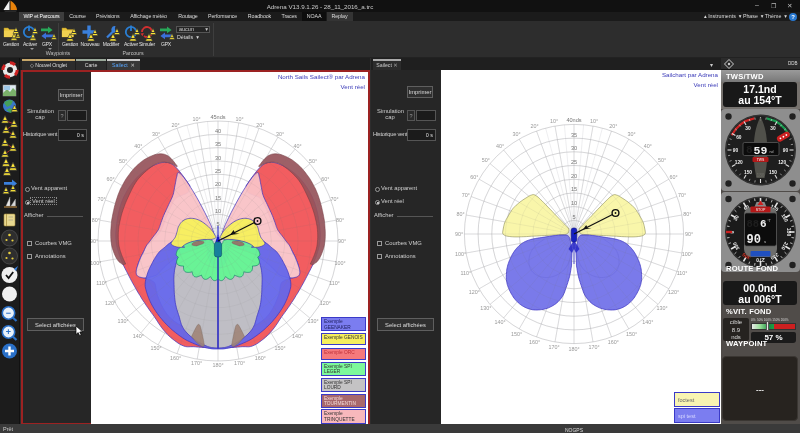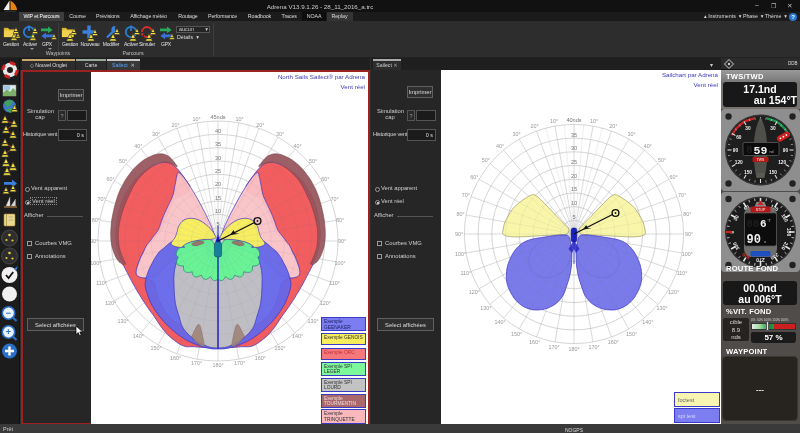--- a/index.html
+++ b/index.html
@@ -623,21 +623,21 @@
 <svg width="10" height="10" viewBox="0 0 10 10" style="position:absolute;left:724px;top:59px">
     <path d="M5 0.5 L9.5 5 L5 9.5 L0.5 5 Z" fill="none" stroke="#ccc" stroke-width="1"></path>
     <circle cx="5" cy="5" r="1.2" fill="#ccc"></circle>
   </svg>
 <div style="position:absolute;left:788px;top:61px;font-size:4.5px;color:#ddd;">DDB</div>
 <div style="position:absolute;left:721px;top:70px;width:79px;height:12px;background:linear-gradient(#9a9a9a,#787878);"></div>
 <div style="position:absolute;left:721px;top:82px;width:79px;height:27px;background:#76726e;"></div>
 <div class="hdrI" style="top:72px;">TWS/TWD</div>
 <div class="blackbox" style="top:82px;height:25px;">
   <div style="font-size:10.5px;font-weight:bold;line-height:12px;margin-top:1px;">17.1nd</div>
-  <div style="font-size:10.5px;font-weight:bold;line-height:11px;text-align:right;">au 154°T</div>
+  <div style="font-size:10.5px;font-weight:bold;line-height:11px;">au 154°T</div>
 </div>
 <div style="position:absolute;left:721px;top:109px;"><svg width="79" height="82" viewBox="0 0 79 82">
       <rect x="0" y="0" width="79" height="82" rx="4" fill="#8e8e8e"></rect>
       <circle cx="7.5" cy="7.5" r="3.2" fill="#222"></circle>
       <circle cx="7.5" cy="74.5" r="3.2" fill="#222"></circle>
       <circle cx="71.5" cy="7.5" r="3.2" fill="#222"></circle>
       <circle cx="71.5" cy="74.5" r="3.2" fill="#222"></circle>
       <circle cx="39.5" cy="41" r="35.5" fill="#2a2a2a"></circle>
       <circle cx="39.5" cy="41" r="34.5" fill="#1e1e1e" stroke="#444" stroke-width="0.5"></circle>
       <path d="M10.7 26.3 A32.3 32.3 0 0 1 33.3 9.3" fill="none" stroke="#cc2222" stroke-width="2.2"></path>
@@ -801,17 +801,17 @@
 <div class="blackbox" style="top:281px;height:24px;">
   <div style="font-size:10.5px;font-weight:bold;line-height:12px;margin-top:1px;">00.0nd</div>
   <div style="font-size:10.5px;font-weight:bold;line-height:10px;">au 006°T</div>
 </div>
 <div class="hdrI" style="top:307px;">%VIT. FOND</div>
 <div style="position:absolute;left:723px;top:318px;width:26px;height:23px;background:#262320;border-radius:2px;color:#ddd;font-size:6px;text-align:center;line-height:7.5px;padding-top:1px;">cible<br>8.9<br>nds</div>
 <div style="position:absolute;left:751px;top:318px;width:45px;font-size:3px;color:#ddd;letter-spacing:0;">0%&nbsp;&nbsp;50%&nbsp;100%&nbsp;150%&nbsp;200%</div>
 <div style="position:absolute;left:751px;top:322.5px;width:45px;height:7px;background:linear-gradient(90deg,#e8e8e8,#9adf9a 18%,#1a8a40 40%,#18a045 50%,#cc2020 52%,#cc2020);border:1px solid #333;"></div>
 <div style="position:absolute;left:766px;top:321px;width:2.5px;height:10px;background:#e8e8e8;border:0.5px solid #555;"></div>
 <div style="position:absolute;left:751px;top:331.5px;width:45px;height:11px;background:#1b1b1b;border-radius:2px 2px 3px 3px;color:#fff;font-size:8px;font-weight:bold;text-align:center;line-height:11px;">57 %</div>
-<div class="hdrI" style="top:347px;">WAYPOINT</div>
+<div class="hdrI" style="top:339px;">WAYPOINT</div>
 <div style="position:absolute;left:722px;top:356px;width:76px;height:65px;background:#27231f;border-radius:4px;border:1px solid #3a3632;color:#eee;font-size:8px;font-weight:bold;text-align:center;line-height:65px;">---</div>
 
 <div style="position:absolute;left:0;top:424px;width:800px;height:9px;background:#3a3a3a;"></div>
 <div style="position:absolute;left:3px;top:426px;font-size:5.5px;color:#ccc;">Prêt</div>
 <div style="position:absolute;left:550px;top:426.5px;width:48px;text-align:center;font-size:5px;color:#ddd;">NOGPS</div>
 </body></html>

